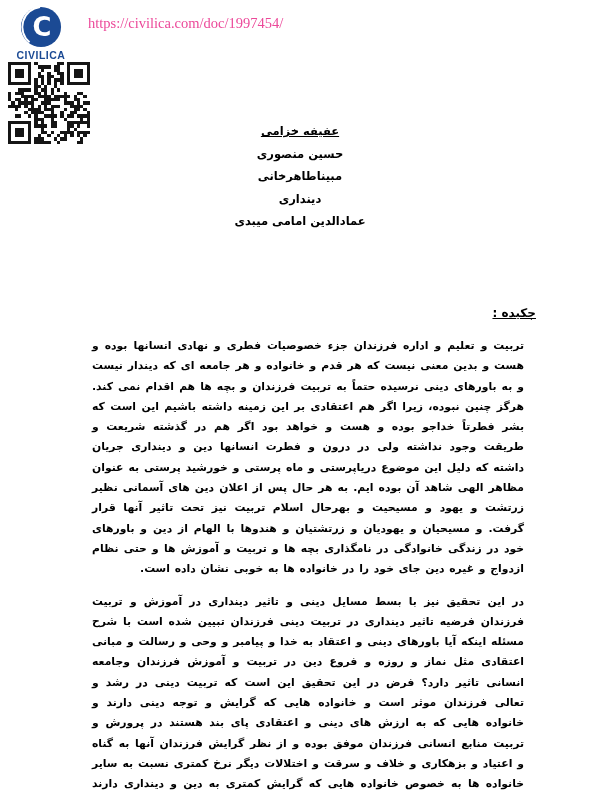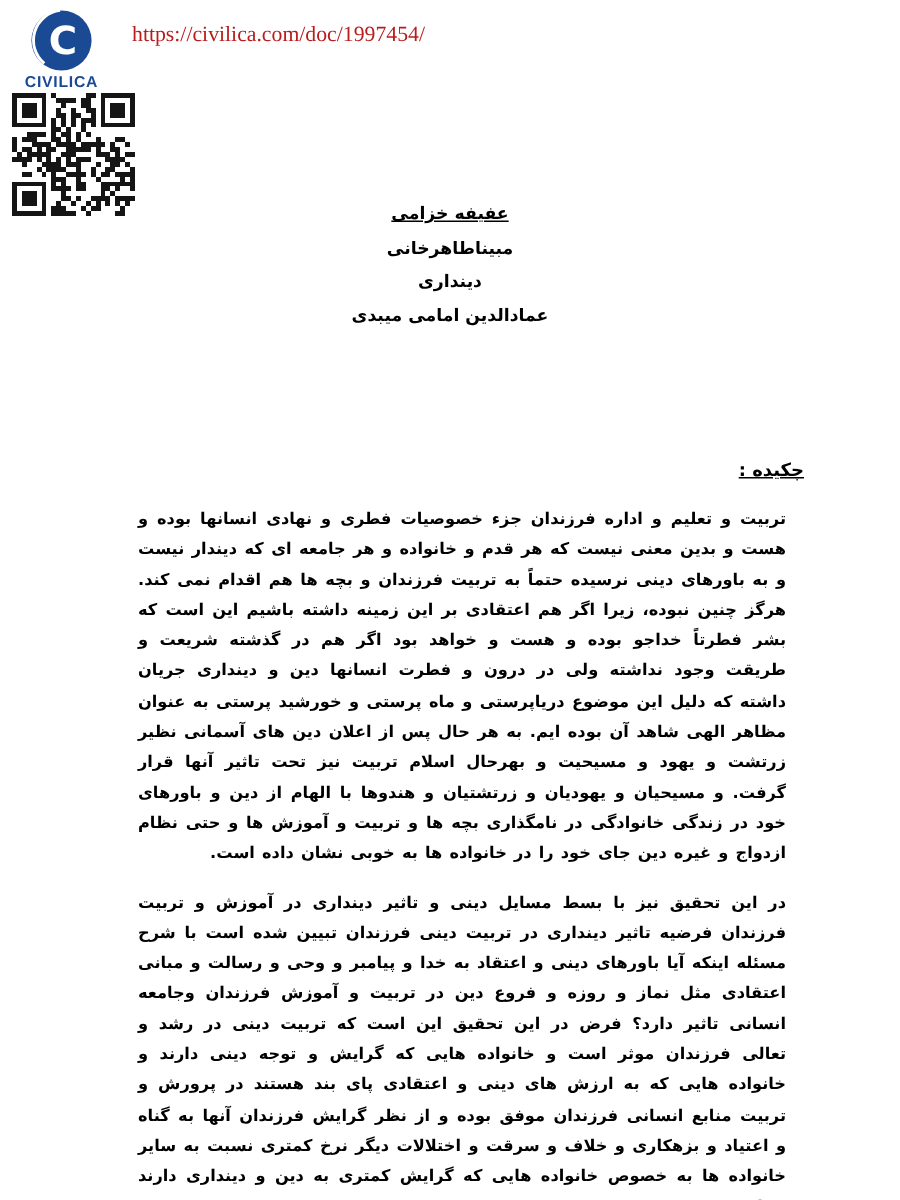--- a/index.html
+++ b/index.html
@@ -17,34 +17,34 @@
   .logo-text{
     display:block;margin-top:1px;
     font-family:"Liberation Sans","DejaVu Sans",sans-serif;
     font-weight:bold;font-size:10.5px;letter-spacing:.5px;
     color:#1b4a94;
     text-align:center;
   }
   .doc-url{
     position:absolute;top:15px;left:88px;
     font-family:"Liberation Serif","DejaVu Serif",serif;
-    font-size:14.5px;color:#b91c1c;
+    font-size:14.5px;color:#ec4899;
     text-decoration:none;
   }
   .qr{position:absolute;top:62px;left:8px;width:82px;height:82px;}
   .qr rect{fill:#151515;shape-rendering:crispEdges;}
 
   
   .paper-title{
     position:absolute;top:68px;left:70px;right:70px;
     direction:rtl;text-align:center;
     font-weight:bold;font-size:12.5px;color:#000;
   }
   .authors{
-    position:absolute;top:131px;left:0;right:0;
+    position:absolute;top:120px;left:0;right:0;
     direction:rtl;text-align:center;
   }
   .author{
     font-weight:bold;font-size:11.5px;color:#000;
     line-height:22.5px;
   }
   .author.linked{text-decoration:underline;}
 
   
   .content{
@@ -397,20 +397,21 @@
       <rect x="11" y="24" width="1" height="1"></rect>
       <rect x="12" y="24" width="1" height="1"></rect>
       <rect x="15" y="24" width="1" height="1"></rect>
       <rect x="21" y="24" width="1" height="1"></rect>
       <rect x="22" y="24" width="1" height="1"></rect>
     </svg>
 
 
   <div class="authors">
       <div class="author linked">عفیفه خزامی</div>
+      <div class="author">حسین منصوری</div>
       <div class="author">مبیناطاهرخانی</div>
       <div class="author">دینداری</div>
       <div class="author">عمادالدین امامی میبدی</div>
     </div>
 
   <div class="content">
     <span class="abstract-label">چکیده :</span>
     <p class="p1">تربیت و تعلیم و اداره فرزندان جزء خصوصیات فطری و نهادی انسانها بوده و هست و بدین معنی نیست که هر قدم و خانواده و هر جامعه ای که دیندار نیست و به باورهای دینی نرسیده حتماً به تربیت فرزندان و بچه ها هم اقدام نمی کند. هرگز چنین نبوده، زیرا اگر هم اعتقادی بر این زمینه داشته باشیم این است که بشر فطرتاً خداجو بوده و هست و خواهد بود اگر هم در گذشته شریعت و طریقت وجود نداشته ولی در درون و فطرت انسانها دین و دینداری جریان داشته که دلیل این موضوع دریاپرستی و ماه پرستی و خورشید پرستی به عنوان مظاهر الهی شاهد آن بوده ایم. به هر حال پس از اعلان دین های آسمانی نظیر زرتشت و یهود و مسیحیت و بهرحال اسلام تربیت نیز تحت تاثیر آنها قرار گرفت. و مسیحیان و یهودیان و زرتشتیان و هندوها با الهام از دین و باورهای خود در زندگی خانوادگی در نامگذاری بچه ها و تربیت و آموزش ها و حتی نظام ازدواج و غیره دین جای خود را در خانواده ها به خوبی نشان داده است.</p>
     <p class="p2">در این تحقیق نیز با بسط مسایل دینی و تاثیر دینداری در آموزش و تربیت فرزندان فرضیه تاثیر دینداری در تربیت دینی فرزندان تبیین شده است با شرح مسئله اینکه آیا باورهای دینی و اعتقاد به خدا و پیامبر و وحی و رسالت و مبانی اعتقادی مثل نماز و روزه و فروع دین در تربیت و آموزش فرزندان وجامعه انسانی تاثیر دارد؟ فرض در این تحقیق این است که تربیت دینی در رشد و تعالی فرزندان موثر است و خانواده هایی که گرایش و توجه دینی دارند و خانواده هایی که به ارزش های دینی و اعتقادی پای بند هستند در پرورش و تربیت منابع انسانی فرزندان موفق بوده و از نظر گرایش فرزندان آنها به گناه و اعتیاد و بزهکاری و خلاف و سرقت و اختلالات دیگر نرخ کمتری نسبت به سایر خانواده ها به خصوص خانواده هایی که گرایش کمتری به دین و دینداری دارند نشان می دهد.</p>
     

